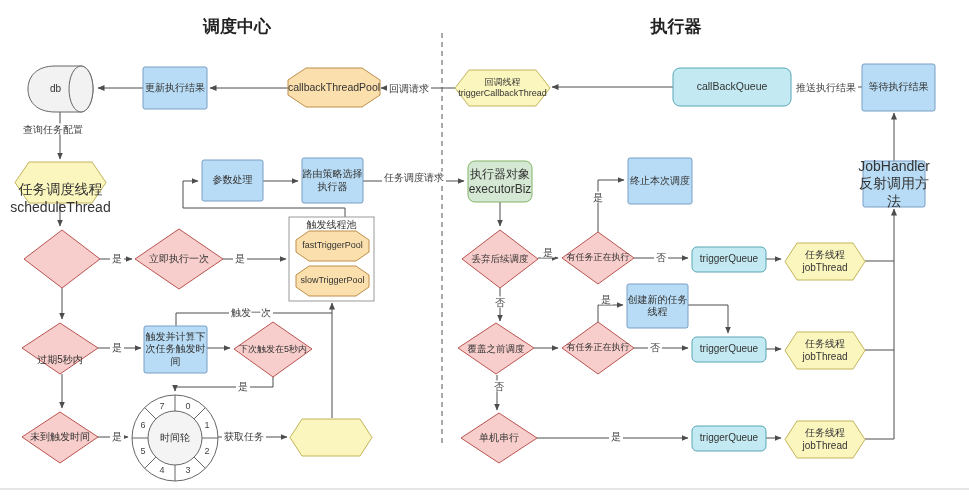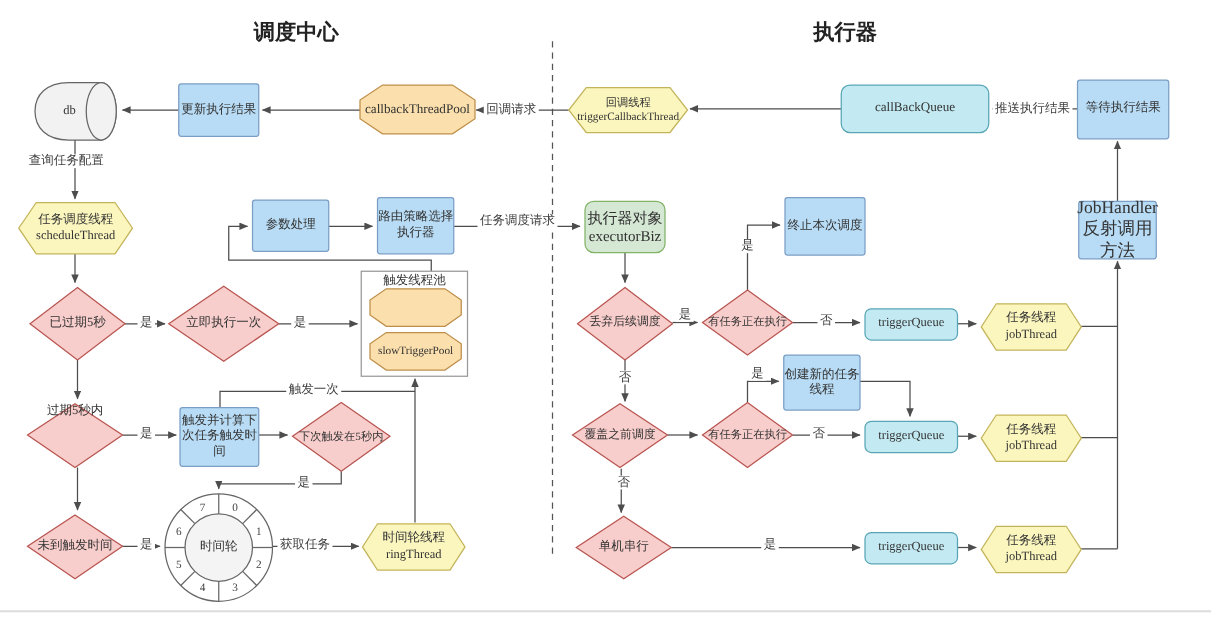--- a/index.html
+++ b/index.html
@@ -1,17 +1,17 @@
 <!DOCTYPE html>
 <html><head>
 <meta charset="utf-8">
 <style>
   html,body{margin:0;padding:0;background:#fff;}
   .stage{position:relative;width:969px;height:500px;background:#fff;overflow:hidden;
-         font-family:Liberation Serif, serif;}
+         font-family:Liberation Sans, sans-serif;}
   .stage svg{position:absolute;left:0;top:0;z-index:1;}
   .txt{position:absolute;z-index:2;display:flex;align-items:center;justify-content:center;
        text-align:center;white-space:pre-line;color:#333;line-height:1.25;}
   .lbl{position:absolute;z-index:3;transform:translate(-50%,-50%);background:#fff;
        padding:0 2px;font-size:10px;color:#3e3e3e;white-space:nowrap;line-height:1.1;}
   .ttl{position:absolute;z-index:2;transform:translate(-50%,-50%);font-size:17px;
        font-weight:bold;color:#222;white-space:nowrap;}
   .num{position:absolute;z-index:2;transform:translate(-50%,-50%);font-size:9px;color:#444;}
 </style>
 </head>
@@ -128,38 +128,36 @@
     <rect x="863" y="161" width="62" height="46" rx="2" fill="#B8DCF5" stroke="#7A9EC4"></rect>
   </g>
 </svg>
 
 <div class="ttl" style="left:237px;top:26px">调度中心</div>
 <div class="ttl" style="left:676px;top:26px">执行器</div>
 
 <div class="txt" style="left:28px;top:66px;width:55px;height:46px;font-size:10px">db</div>
 <div class="txt" style="left:143px;top:67px;width:64px;height:42px;font-size:10px">更新执行结果</div>
 <div class="txt" style="left:288px;top:68px;width:92px;height:39px;font-size:10.5px">callbackThreadPool</div>
-<div class="txt" style="left:15px;top:162px;width:91px;height:41px;font-size:10px">任务调度线程
+<div class="txt" style="left:15px;top:178px;width:91px;height:41px;font-size:14px">任务调度线程
 scheduleThread</div>
 <div class="txt" style="left:202px;top:160px;width:61px;height:41px;font-size:10px">参数处理</div>
 <div class="txt" style="left:302px;top:158px;width:61px;height:45px;font-size:10px">路由策略选择
 执行器</div>
-<div class="txt" style="left:24px;top:230px;width:76px;height:58px;font-size:10px">已过期5秒</div>
 <div class="txt" style="left:135px;top:229px;width:88px;height:60px;font-size:10px">立即执行一次</div>
 <div class="txt" style="left:289px;top:218px;width:85px;height:14px;font-size:10px">触发线程池</div>
+<div class="txt" style="left:296px;top:231px;width:73px;height:30px;font-size:9px">fastTriggerPool</div>
 <div class="txt" style="left:296px;top:266px;width:73px;height:30px;font-size:9px">slowTriggerPool</div>
-<div class="txt" style="left:22px;top:304px;width:76px;height:51px;font-size:10px">过期5秒内</div>
+<div class="txt" style="left:22px;top:335px;width:76px;height:51px;font-size:10px">过期5秒内</div>
 <div class="txt" style="left:144px;top:326px;width:63px;height:47px;font-size:10px">触发并计算下
 次任务触发时
 间</div>
 <div class="txt" style="left:234px;top:322px;width:78px;height:55px;font-size:9px">下次触发在5秒内</div>
 <div class="txt" style="left:22px;top:412px;width:76px;height:51px;font-size:10px">未到触发时间</div>
 <div class="txt" style="left:148px;top:424px;width:54px;height:28px;font-size:10px">时间轮</div>
-<div class="txt" style="left:290px;top:419px;width:82px;height:37px;font-size:10px">时间轮线程
-ringThread</div>
 
 <div class="num" style="left:188px;top:406px">0</div>
 <div class="num" style="left:207px;top:425px">1</div>
 <div class="num" style="left:207px;top:451px">2</div>
 <div class="num" style="left:188px;top:470px">3</div>
 <div class="num" style="left:162px;top:470px">4</div>
 <div class="num" style="left:143px;top:451px">5</div>
 <div class="num" style="left:143px;top:425px">6</div>
 <div class="num" style="left:162px;top:406px">7</div>
 

